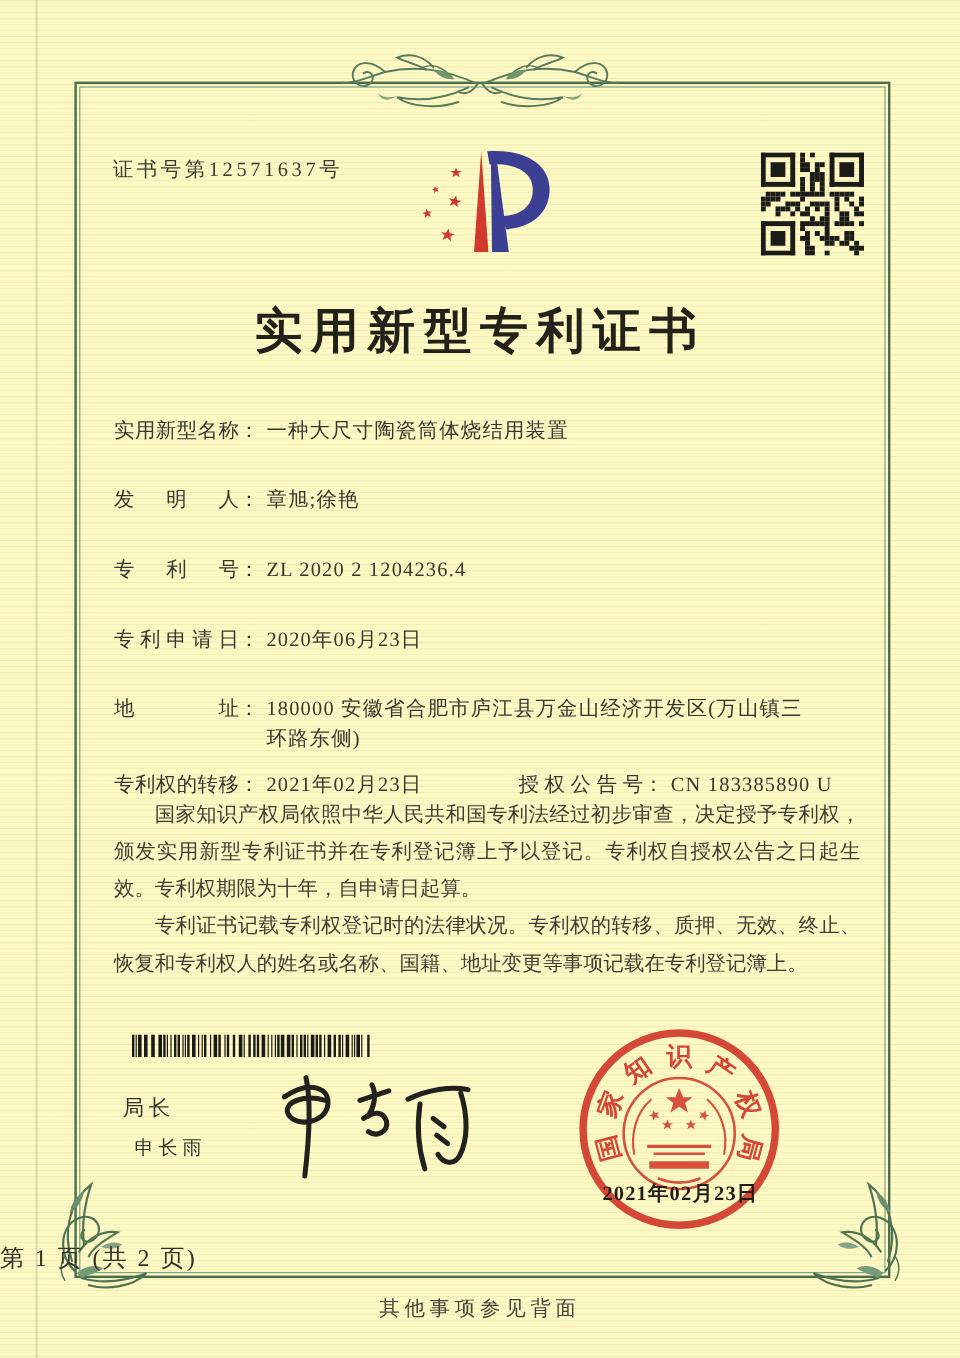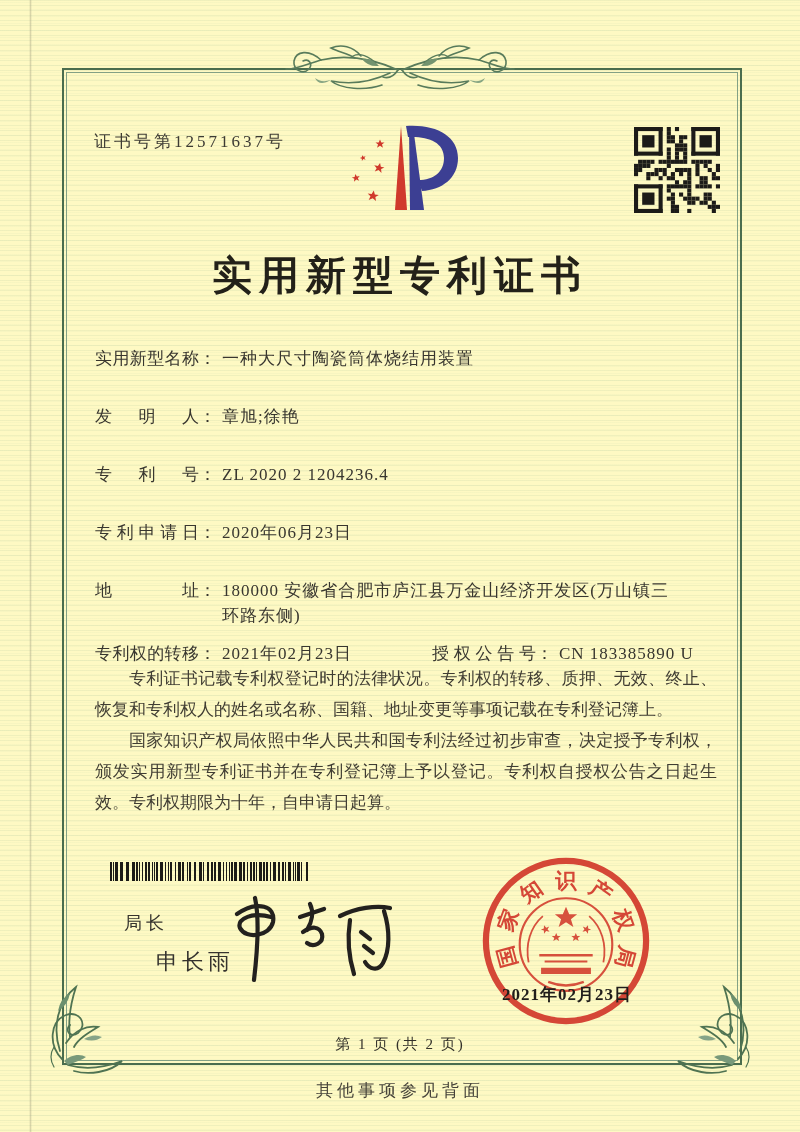--- a/index.html
+++ b/index.html
@@ -25,30 +25,30 @@
   .flabel{display:inline-block;width:104px;text-align:justify;text-align-last:justify;vertical-align:top;}
   .fcolon{display:inline-block;vertical-align:top;}
   .fvalue{display:inline-block;vertical-align:top;margin-left:6px;letter-spacing:1px;}
   .addr .fvalue{width:448px;white-space:normal;}
   .pairgap{display:inline-block;width:52px;}
   .fvalue.v1{width:158px;}
   .paras{position:absolute;left:95px;top:663px;width:622px;font-size:17px;line-height:31px;
     color:#403d33;text-align:justify;}
   .paras p{margin:0;text-indent:34px;}
   .barcode{position:absolute;left:110px;top:862px;width:200px;height:19px;}
-  .sig-title{position:absolute;left:124px;top:911px;font-family:Liberation Sans, sans-serif;
+  .sig-title{position:absolute;left:102px;top:911px;font-family:Liberation Sans, sans-serif;
     font-size:18px;letter-spacing:4px;color:#35332e;}
   .sig-name{position:absolute;left:112px;top:947px;font-family:"Liberation Sans","DejaVu Sans",sans-serif;
-    font-size:22px;letter-spacing:4px;color:#35332e;margin-left:44px;}
+    font-size:16px;letter-spacing:4px;color:#35332e;}
   .signature{position:absolute;left:222px;top:884px;}
   .seal{position:absolute;left:477px;top:852px;opacity:.93;}
   .seal-date{position:absolute;left:478px;top:983px;width:178px;text-align:center;
     font-size:17px;letter-spacing:1px;color:#201d1b;font-weight:bold;}
-  .footer-page{position:absolute;left:0;top:1035px;width:800px;text-align:center;
-    font-size:15px;letter-spacing:2px;color:#33312a;}
+  .footer-page{position:absolute;left:0;top:1035px;width:800px;
+    font-size:20px;letter-spacing:2px;color:#33312a;}
   .back-note{position:absolute;left:0;top:1079px;width:800px;text-align:center;
     font-size:17px;letter-spacing:4px;color:#46433a;}
   .ornament-top{position:absolute;left:283px;top:40px;}
   .corner-bl{position:absolute;left:40px;top:981px;}
   .corner-br{position:absolute;left:660px;top:981px;}
   .qr{position:absolute;left:634px;top:127px;width:86px;height:86px;}
   svg{display:block;}
 </style>
 </head>
 <body>
@@ -266,22 +266,22 @@
     </div>
     <div class="frow addr">
       <span class="flabel">地址</span><span class="fcolon">：</span><span class="fvalue">180000 安徽省合肥市庐江县万金山经济开发区(万山镇三环路东侧)</span>
     </div>
     <div class="frow">
       <span class="flabel">专利权的转移</span><span class="fcolon">：</span><span class="fvalue v1">2021年02月23日</span><span class="pairgap"></span><span class="flabel">授权公告号</span><span class="fcolon">：</span><span class="fvalue">CN 183385890 U</span>
     </div>
   </div>
 
   <div class="paras">
+    <p>国家知识产权局依照中华人民共和国专利法经过初步审查，决定授予专利权，颁发实用新型专利证书并在专利登记簿上予以登记。专利权自授权公告之日起生效。专利权期限为十年，自申请日起算。</p>
     <p>专利证书记载专利权登记时的法律状况。专利权的转移、质押、无效、终止、恢复和专利权人的姓名或名称、国籍、地址变更等事项记载在专利登记簿上。</p>
-    <p>国家知识产权局依照中华人民共和国专利法经过初步审查，决定授予专利权，颁发实用新型专利证书并在专利登记簿上予以登记。专利权自授权公告之日起生效。专利权期限为十年，自申请日起算。</p>
   </div>
 
   <svg class="barcode" id="bc-svg" viewBox="0 0 200 19">
       <rect x="0" y="0" width="2" height="19" fill="#1c1b18"></rect>
       <rect x="3" y="0" width="1" height="19" fill="#1c1b18"></rect>
       <rect x="5" y="0" width="3" height="19" fill="#1c1b18"></rect>
       <rect x="10" y="0" width="3" height="19" fill="#1c1b18"></rect>
       <rect x="16" y="0" width="3" height="19" fill="#1c1b18"></rect>
       <rect x="22" y="0" width="3" height="19" fill="#1c1b18"></rect>
       <rect x="26" y="0" width="2" height="19" fill="#1c1b18"></rect>

